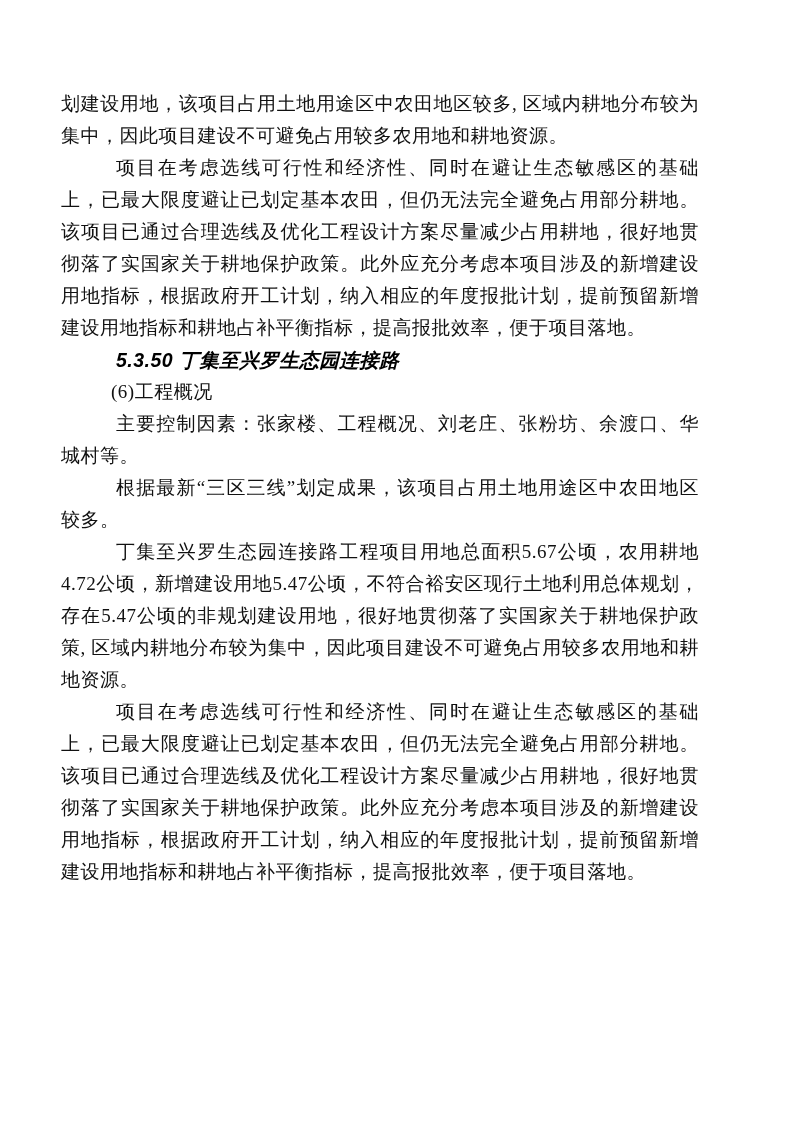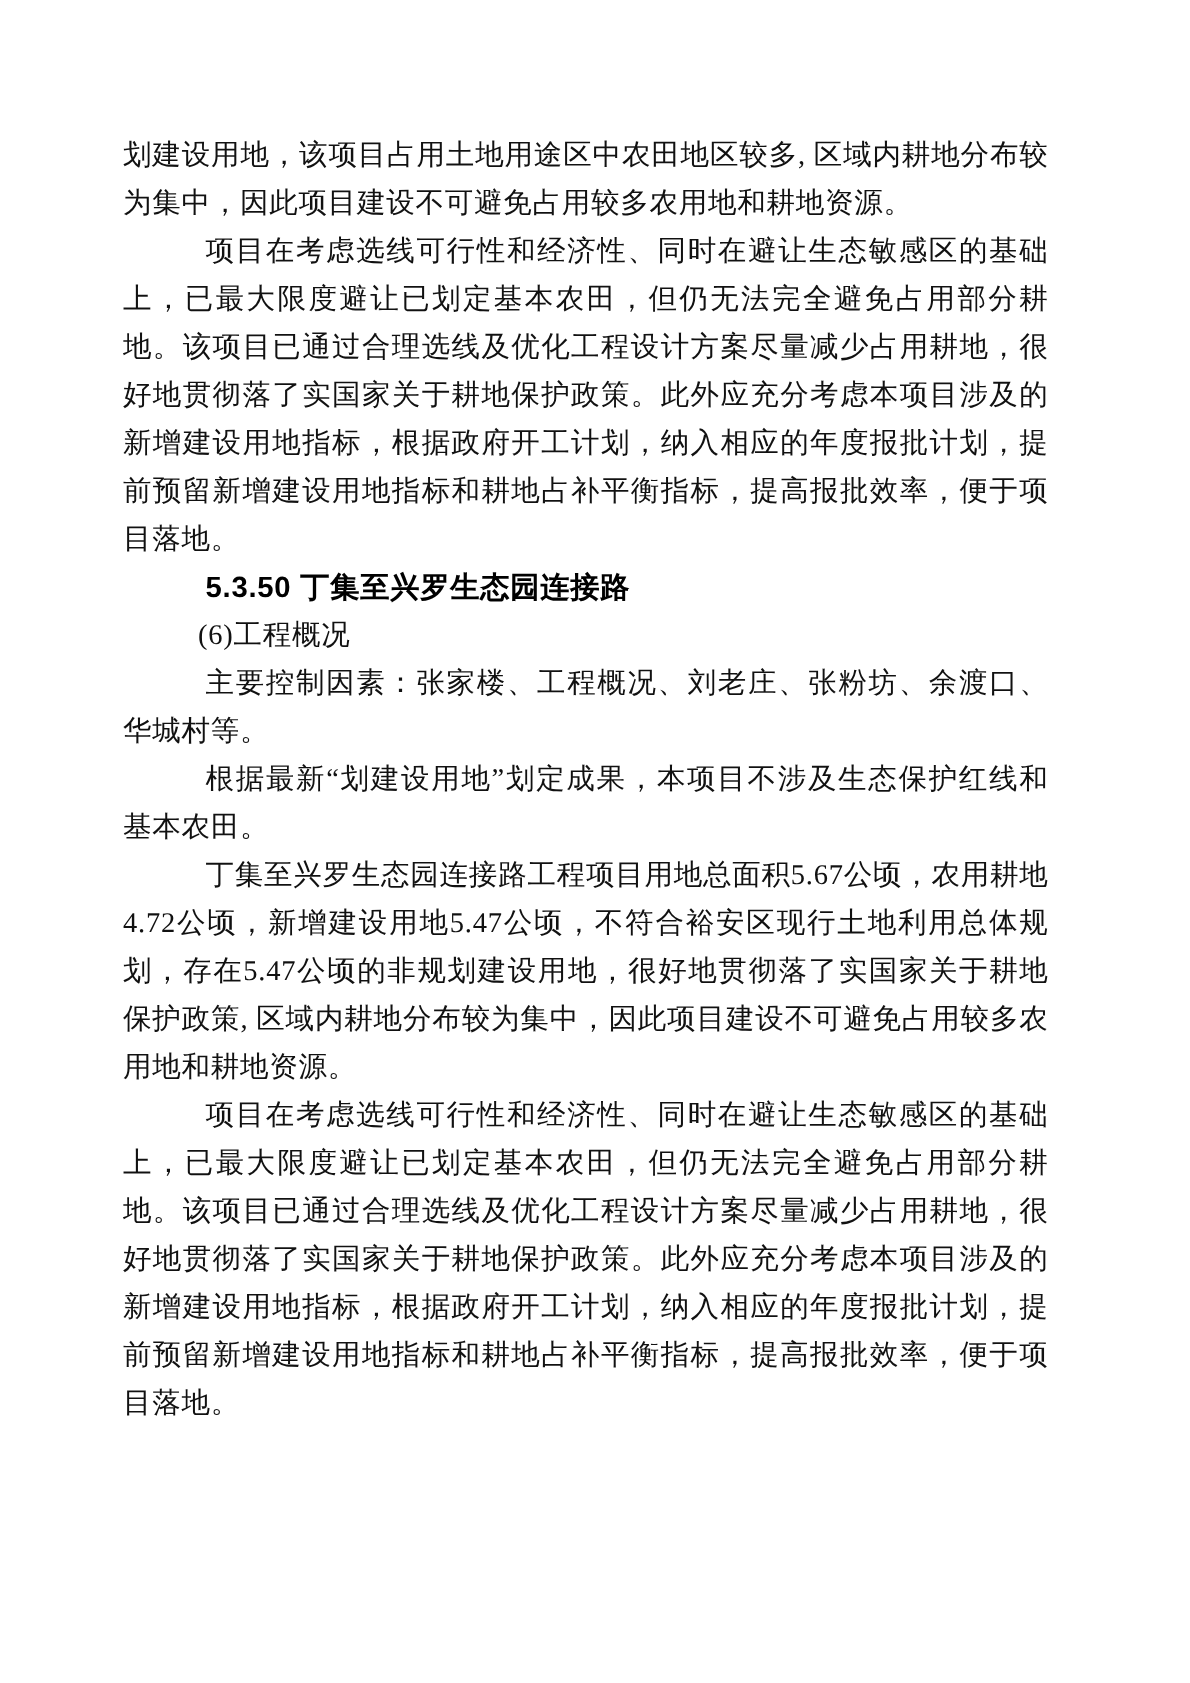--- a/index.html
+++ b/index.html
@@ -7,21 +7,21 @@
     padding: 0;
     background: #ffffff;
   }
   .page {
     position: relative;
     width: 793px;
     height: 984px;
     margin: 0 auto;
     background: #ffffff;
     box-sizing: border-box;
-    padding: 88px 94px 0 82px;
+    padding: 88px 94px 0 61px;
     font-family: "Liberation Serif", "DejaVu Serif", serif;
     font-size: 19px;
     line-height: 32px;
     color: #111111;
     overflow: hidden;
   }
   .body-text {
     margin: 0;
     text-align: justify;
     letter-spacing: 0.5px;
@@ -37,20 +37,21 @@
   }
   .heading {
     margin: 0;
     font-family: "Liberation Sans", "DejaVu Sans", sans-serif;
     font-weight: bold;
     font-size: 19.5px;
     line-height: 32px;
     padding-left: 55px;
     letter-spacing: 0.5px;
     color: #000000;
+    font-style: italic;
   }
   .footer {
     position: absolute;
     top: 1034px;
     left: 12px;
     width: 100%;
     font-size: 14px;
     line-height: 20px;
     letter-spacing: 0.5px;
     color: #222222;
@@ -66,21 +67,21 @@
   <p class="body-text ind">项目在考虑选线可行性和经济性、同时在避让生态敏感区的基础上，已最大限度避让已划定基本农田，但仍无法完全避免占用部分耕地。该项目已通过合理选线及优化工程设计方案尽量减少占用耕地，很好地贯彻落了实国家关于耕地保护政策。此外应充分考虑本项目涉及的新增建设用地指标，根据政府开工计划，纳入相应的年度报批计划，提前预留新增建设用地指标和耕地占补平衡指标，提高报批效率，便于项目落地。</p>
 
   <h2 class="heading">5.3.50 丁集至兴罗生态园连接路</h2>
 
   <p class="body-text sub">(6)工程概况</p>
 
 
   <p class="body-text ind">主要控制因素：张家楼、工程概况、刘老庄、张粉坊、余渡口、华城村等。</p>
 
 
-  <p class="body-text ind">根据最新“划建设用地”划定成果，本项目不涉及生态保护红线和基本农田。</p>
+  <p class="body-text ind">根据最新“三区三线”划定成果，该项目占用土地用途区中农田地区较多。</p>
 
 
   <p class="body-text ind">丁集至兴罗生态园连接路工程项目用地总面积5.67公顷，农用耕地4.72公顷，新增建设用地5.47公顷，不符合裕安区现行土地利用总体规划，存在5.47公顷的非规划建设用地，很好地贯彻落了实国家关于耕地保护政策, 区域内耕地分布较为集中，因此项目建设不可避免占用较多农用地和耕地资源。</p>
 
   <p class="body-text ind">项目在考虑选线可行性和经济性、同时在避让生态敏感区的基础上，已最大限度避让已划定基本农田，但仍无法完全避免占用部分耕地。该项目已通过合理选线及优化工程设计方案尽量减少占用耕地，很好地贯彻落了实国家关于耕地保护政策。此外应充分考虑本项目涉及的新增建设用地指标，根据政府开工计划，纳入相应的年度报批计划，提前预留新增建设用地指标和耕地占补平衡指标，提高报批效率，便于项目落地。</p>
 
   <div class="footer">117</div>
 
 </div>
 

